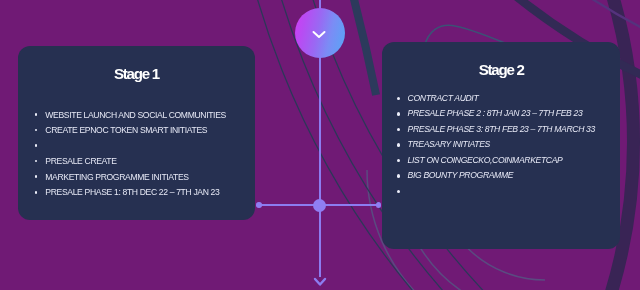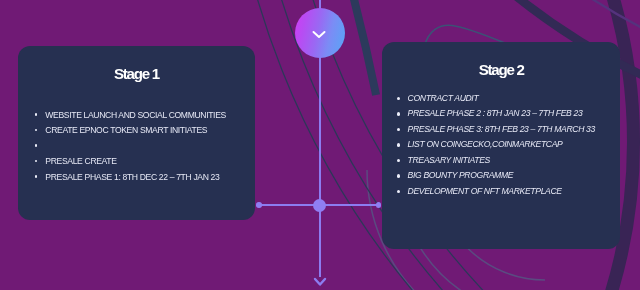--- a/index.html
+++ b/index.html
@@ -73,33 +73,34 @@
     <path d="M424 48 C 428 30, 440 24, 452 25.5 C 470 28, 492 38, 512 46" fill="none" stroke="#3c5275" stroke-width="1.6"></path>
   </svg>
 
   <div class="card" id="card1"></div>
   <div class="title" id="t1">Stage 1</div>
   <ul class="list" id="list1">
       <li><span class="bullet"></span><span>WEBSITE LAUNCH AND SOCIAL COMMUNITIES</span></li>
       <li><span class="bullet"></span><span>CREATE EPNOC TOKEN SMART INITIATES</span></li>
       <li><span class="bullet"></span></li>
       <li><span class="bullet"></span><span>PRESALE CREATE</span></li>
+      <li><span class="bullet"></span><span>MARKETING PROGRAMME INITIATES</span></li>
       <li><span class="bullet"></span><span>PRESALE PHASE 1: 8TH DEC 22 – 7TH JAN 23</span></li>
     </ul>
 
   <div class="card" id="card2"></div>
   <div class="title" id="t2">Stage 2</div>
   <ul class="list" id="list2">
       <li><span class="bullet"></span><span>CONTRACT AUDIT</span></li>
       <li><span class="bullet"></span><span>PRESALE PHASE 2 : 8TH JAN 23 – 7TH FEB 23</span></li>
       <li><span class="bullet"></span><span>PRESALE PHASE 3: 8TH FEB 23 – 7TH MARCH 33</span></li>
+      <li><span class="bullet"></span><span>TREASARY INITIATES</span></li>
       <li><span class="bullet"></span><span>LIST ON COINGECKO,COINMARKETCAP</span></li>
-      <li><span class="bullet"></span><span>TREASARY INITIATES</span></li>
       <li><span class="bullet"></span><span>BIG BOUNTY PROGRAMME</span></li>
-      <li><span class="bullet"></span><span>DEVELOPMENT OF NFT MARKETPLACE</span></li>
+      <li><span class="bullet"></span></li>
     </ul>
 
   <div class="tl" id="vline"></div>
   <div class="tl" id="hline"></div>
   <div class="enddot" id="dotL"></div>
   <div class="enddot" id="dotR"></div>
   <div class="tl" id="node"></div>
   <div class="tl" id="knob"></div>
   <svg class="tl" id="chev" width="22" height="16" viewBox="0 0 22 16">
     <path d="M5.5 6 L11 11 L16.5 6" fill="none" stroke="#ffffff" stroke-width="2" stroke-linecap="round" stroke-linejoin="round"></path>

